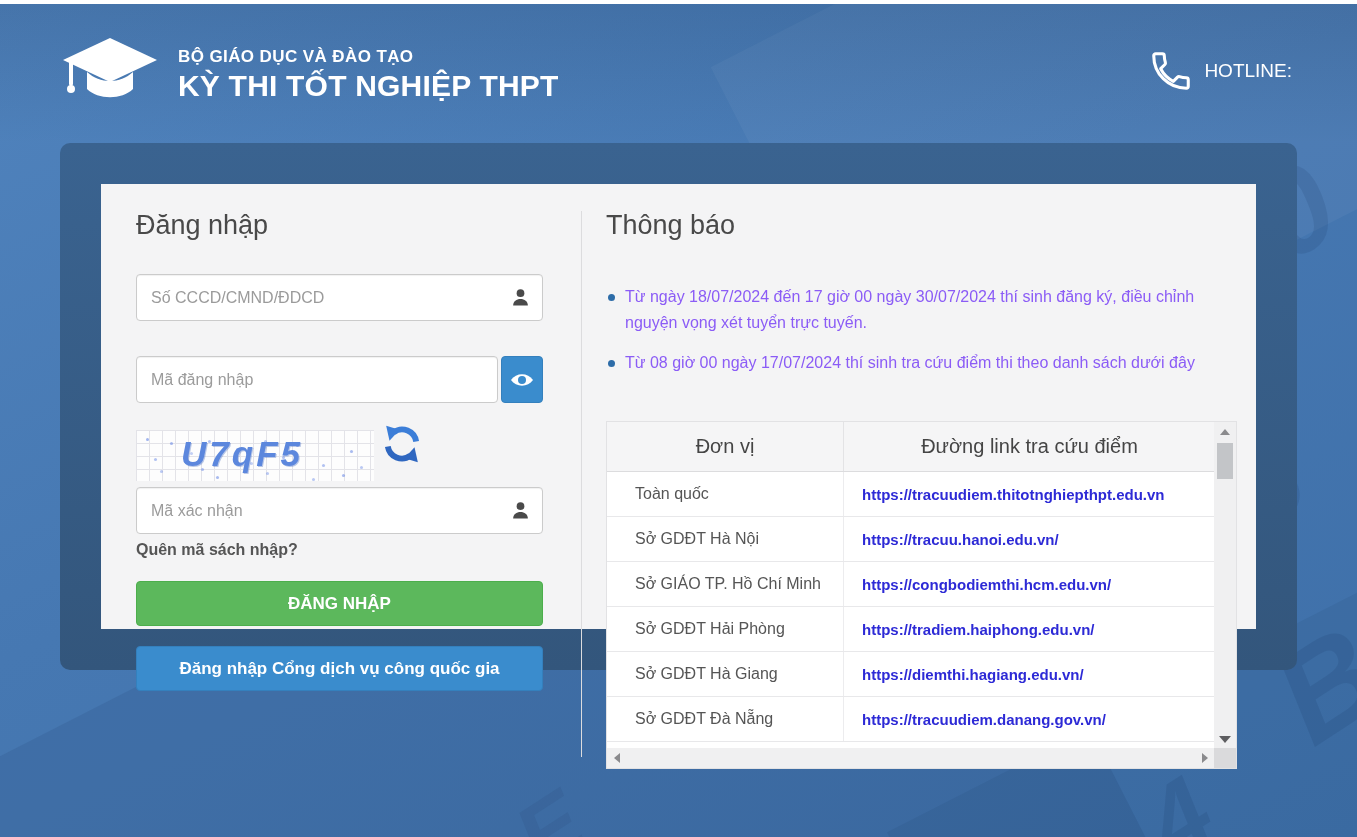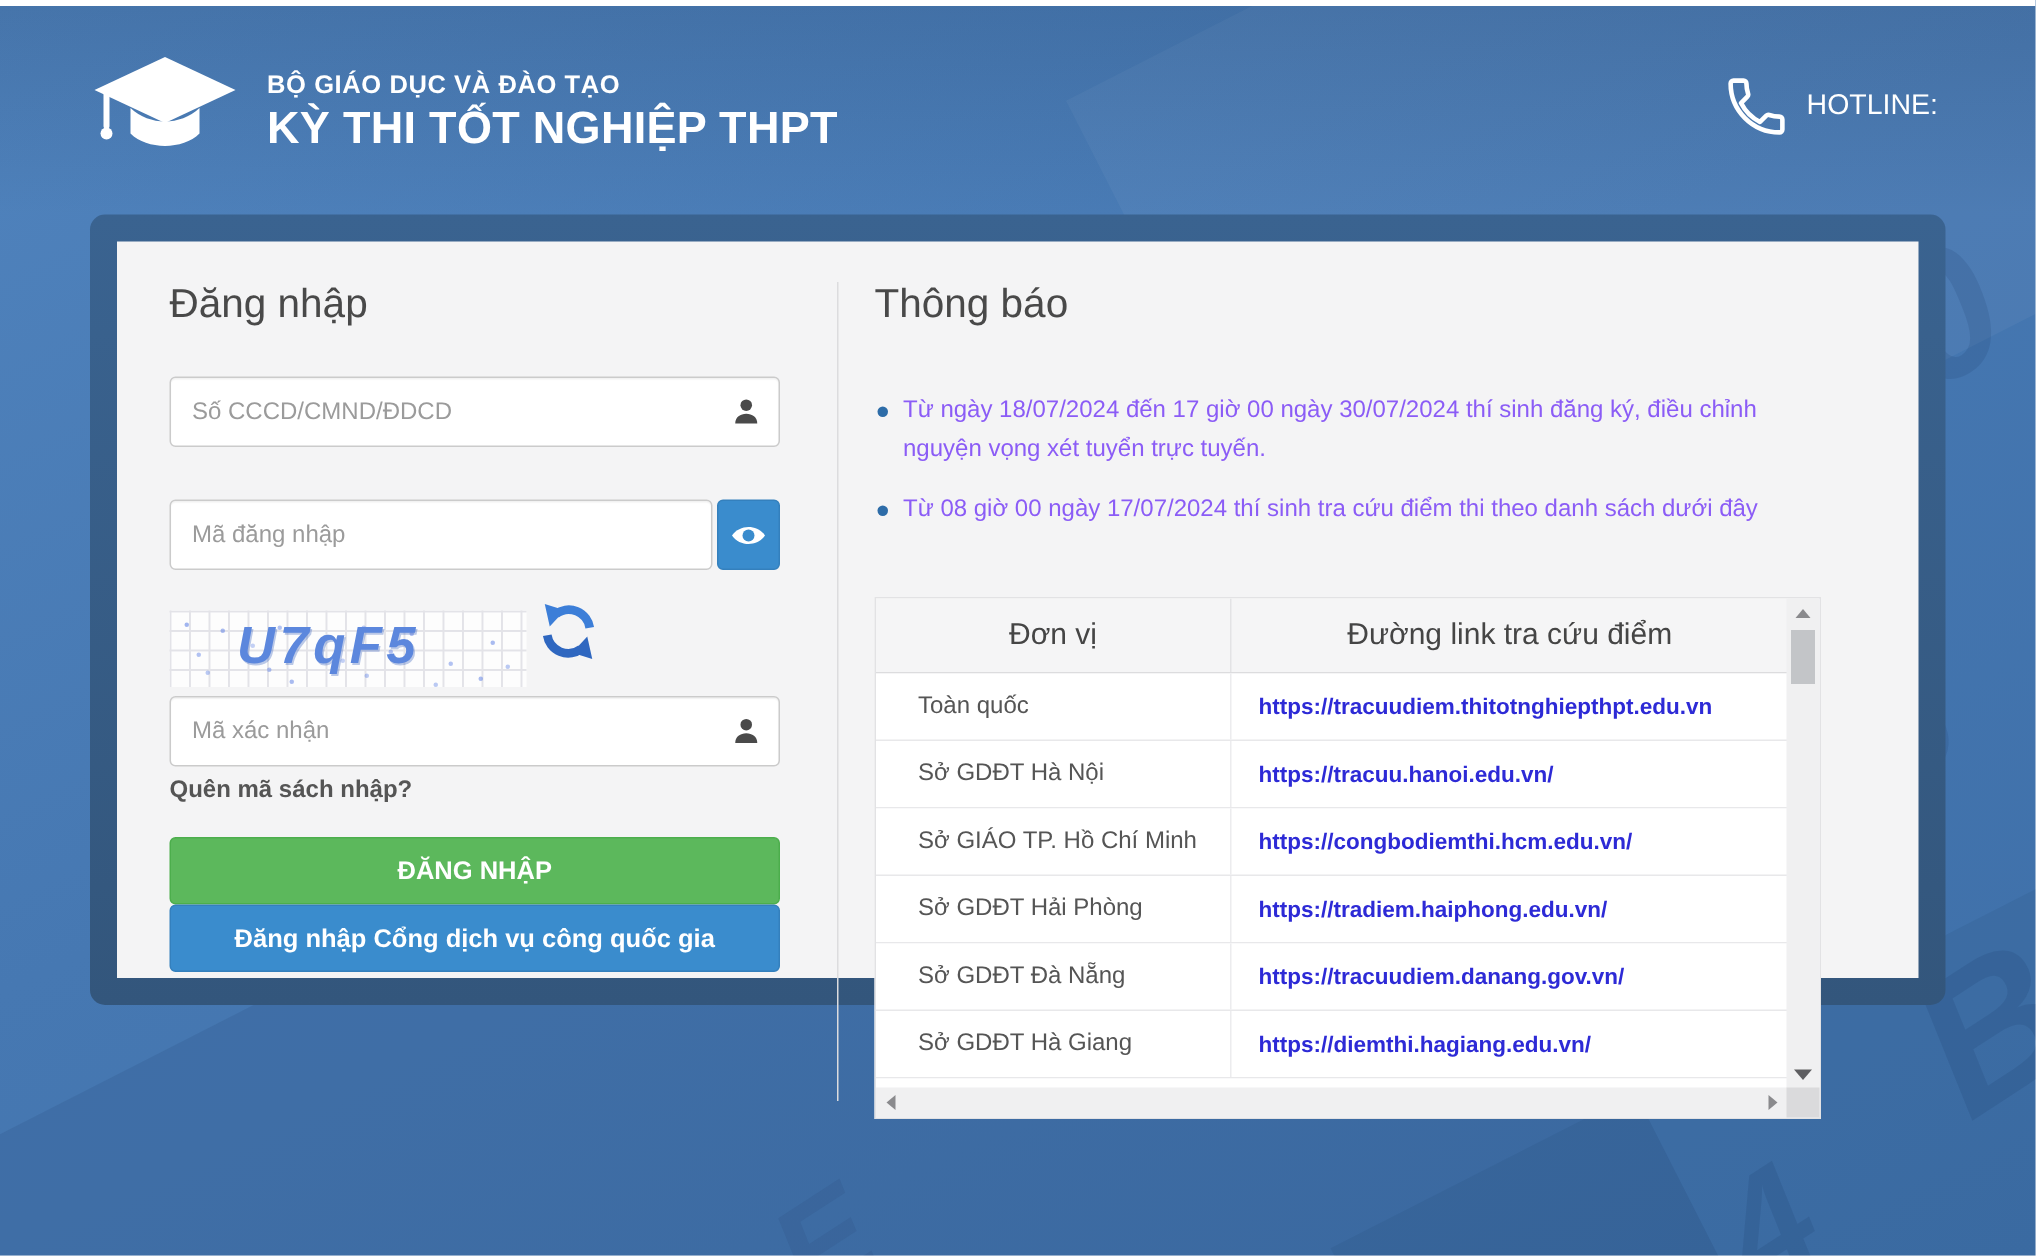--- a/index.html
+++ b/index.html
@@ -37,21 +37,21 @@
   .brand-cap { width:100px; height:86px; margin-right:18px; }
   .brand-line1 { color:#fff; font-size:17px; font-weight:bold; letter-spacing:0.4px; }
   .brand-line2 { color:#fff; font-size:30px; font-weight:bold; letter-spacing:0.2px; margin-top:2px; }
   .hotline { position:absolute; right:65px; top:44px; display:flex; align-items:center; }
   .hotline-icon { width:46px; height:46px; margin-right:10px; }
   .hotline-label { color:#fff; font-size:19px; }
   .hotline-number { color:#fff; font-size:24px; font-weight:bold; letter-spacing:0.3px; }
 
   
   .card { position:absolute; left:60px; top:143px; width:1237px; height:527px;
-          background:linear-gradient(180deg,#3a6390,#33567c); border-radius:10px; padding:18px; z-index:5; }
+          background:linear-gradient(180deg,#3a6390,#33567c); border-radius:10px; padding:41px; z-index:5; }
   .card-inner { position:relative; width:100%; height:100%; background:#f4f4f5; }
 
   
   .login-panel { position:absolute; left:35px; top:0; width:407px; height:100%; }
   .panel-title { font-size:27px; font-weight:400; color:#494949; position:absolute; left:0; }
   .login-title { top:26px; }
 
   .field { position:absolute; left:0; width:407px; height:47px; }
   .field input { width:100%; height:47px; border:1px solid #cbcbcb; border-radius:4px;
                  background:#fff; padding:0 42px 0 14px; font-size:16px; color:#555;
@@ -89,21 +89,21 @@
                    214px 28px rgba(86,122,228,.4), 8px 20px rgba(86,122,228,.45),
                    118px 2px rgba(86,122,228,.4), 62px 2px rgba(86,122,228,.45); }
   .refresh-btn { position:absolute; left:246px; top:6px; width:40px; height:40px;
                  background:none; border:none; cursor:pointer; }
 
   .forgot-link { position:absolute; left:0; top:357px; font-size:16px; font-weight:bold;
                  color:#555; text-decoration:none; cursor:pointer; }
   .btn { position:absolute; left:0; width:407px; height:45px; border:none; border-radius:4px;
          color:#fff; font-size:17px; font-family:inherit; cursor:pointer; }
   .login-btn { top:397px; background:#5cb85c; border:1px solid #4cae4c; font-weight:bold; }
-  .gov-btn   { top:442px; background:#3a8ccd; border:1px solid #3480bd; font-weight:bold; }
+  .gov-btn   { top:462px; background:#3a8ccd; border:1px solid #3480bd; font-weight:bold; }
 
   .v-divider { position:absolute; left:480px; top:27px; width:1px; height:546px; background:#dcdcde; }
 
   
   .notice-panel { position:absolute; left:505px; top:0; width:665px; height:100%; }
   .notice-title { top:26px; }
   .bullets { position:absolute; left:2px; top:100px; width:605px; list-style:none; }
   .bullets li { position:relative; padding-left:17px; font-size:16px; color:#8b5cf6;
                 line-height:1.65; margin-bottom:13px; }
   .bullets li::before { content:""; position:absolute; left:0; top:10px; width:7px; height:7px;
@@ -260,29 +260,29 @@
                 <a>https://congbodiemthi.hcm.edu.vn/</a>
               </div>
           </div>
           <div class="tbl-row">
             <div class="td-unit">Sở GDĐT Hải Phòng</div>
             <div class="td-link">
                 <a>https://tradiem.haiphong.edu.vn/</a>
               </div>
           </div>
           <div class="tbl-row">
+            <div class="td-unit">Sở GDĐT Hà Giang</div>
+            <div class="td-link">
+                <a>https://diemthi.hagiang.edu.vn/</a>
+              </div>
+          </div>
+          <div class="tbl-row">
             <div class="td-unit">Sở GDĐT Đà Nẵng</div>
             <div class="td-link">
                 <a>https://tracuudiem.danang.gov.vn/</a>
-              </div>
-          </div>
-          <div class="tbl-row">
-            <div class="td-unit">Sở GDĐT Hà Giang</div>
-            <div class="td-link">
-                <a>https://diemthi.hagiang.edu.vn/</a>
               </div>
           </div>
           <div class="row-sliver"></div>
         </div>
 
         <div class="vscroll">
           <span class="arrow arr-up"></span>
           <span class="sb-thumb-v"></span>
           <span class="arrow arr-down"></span>
         </div>

